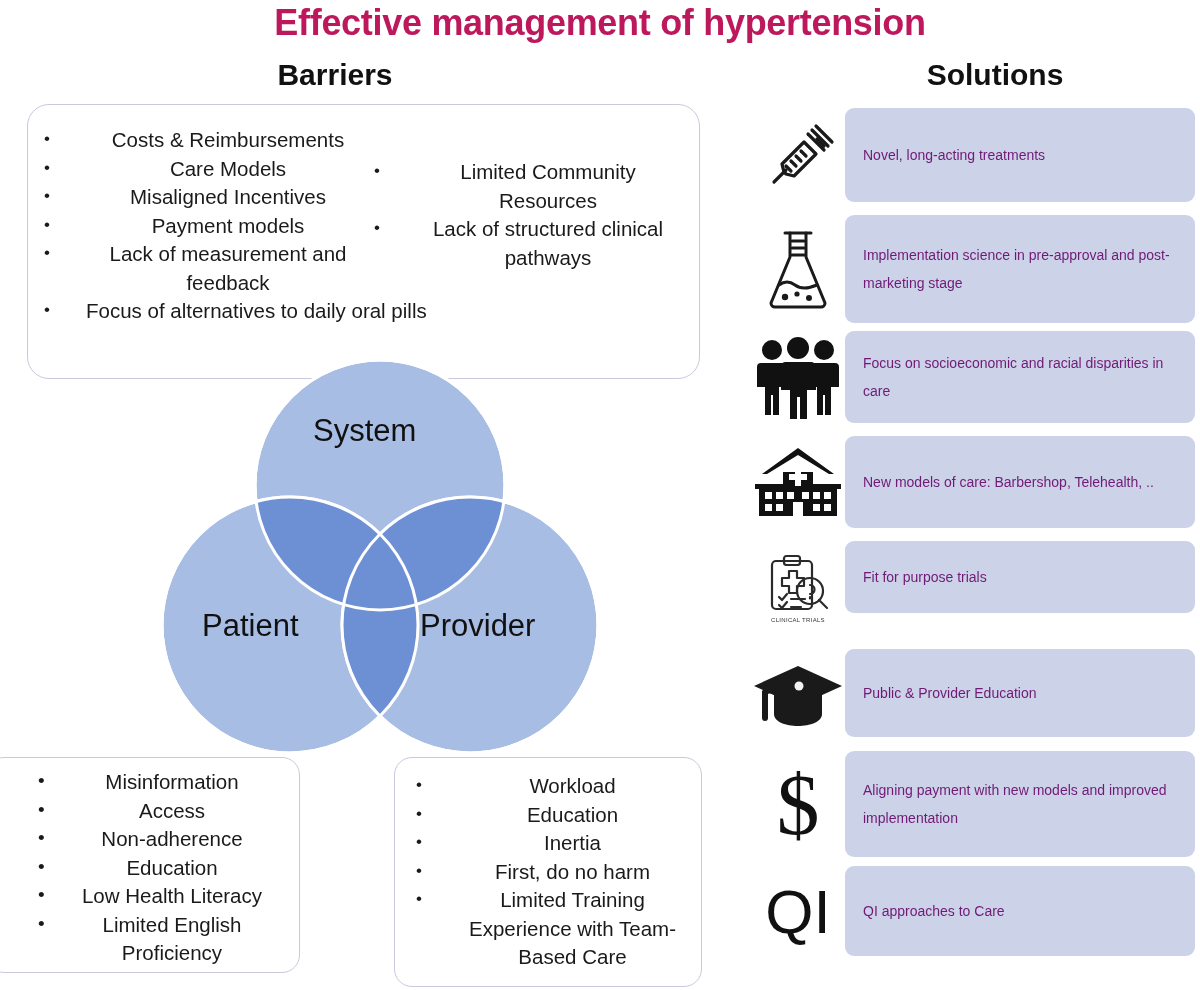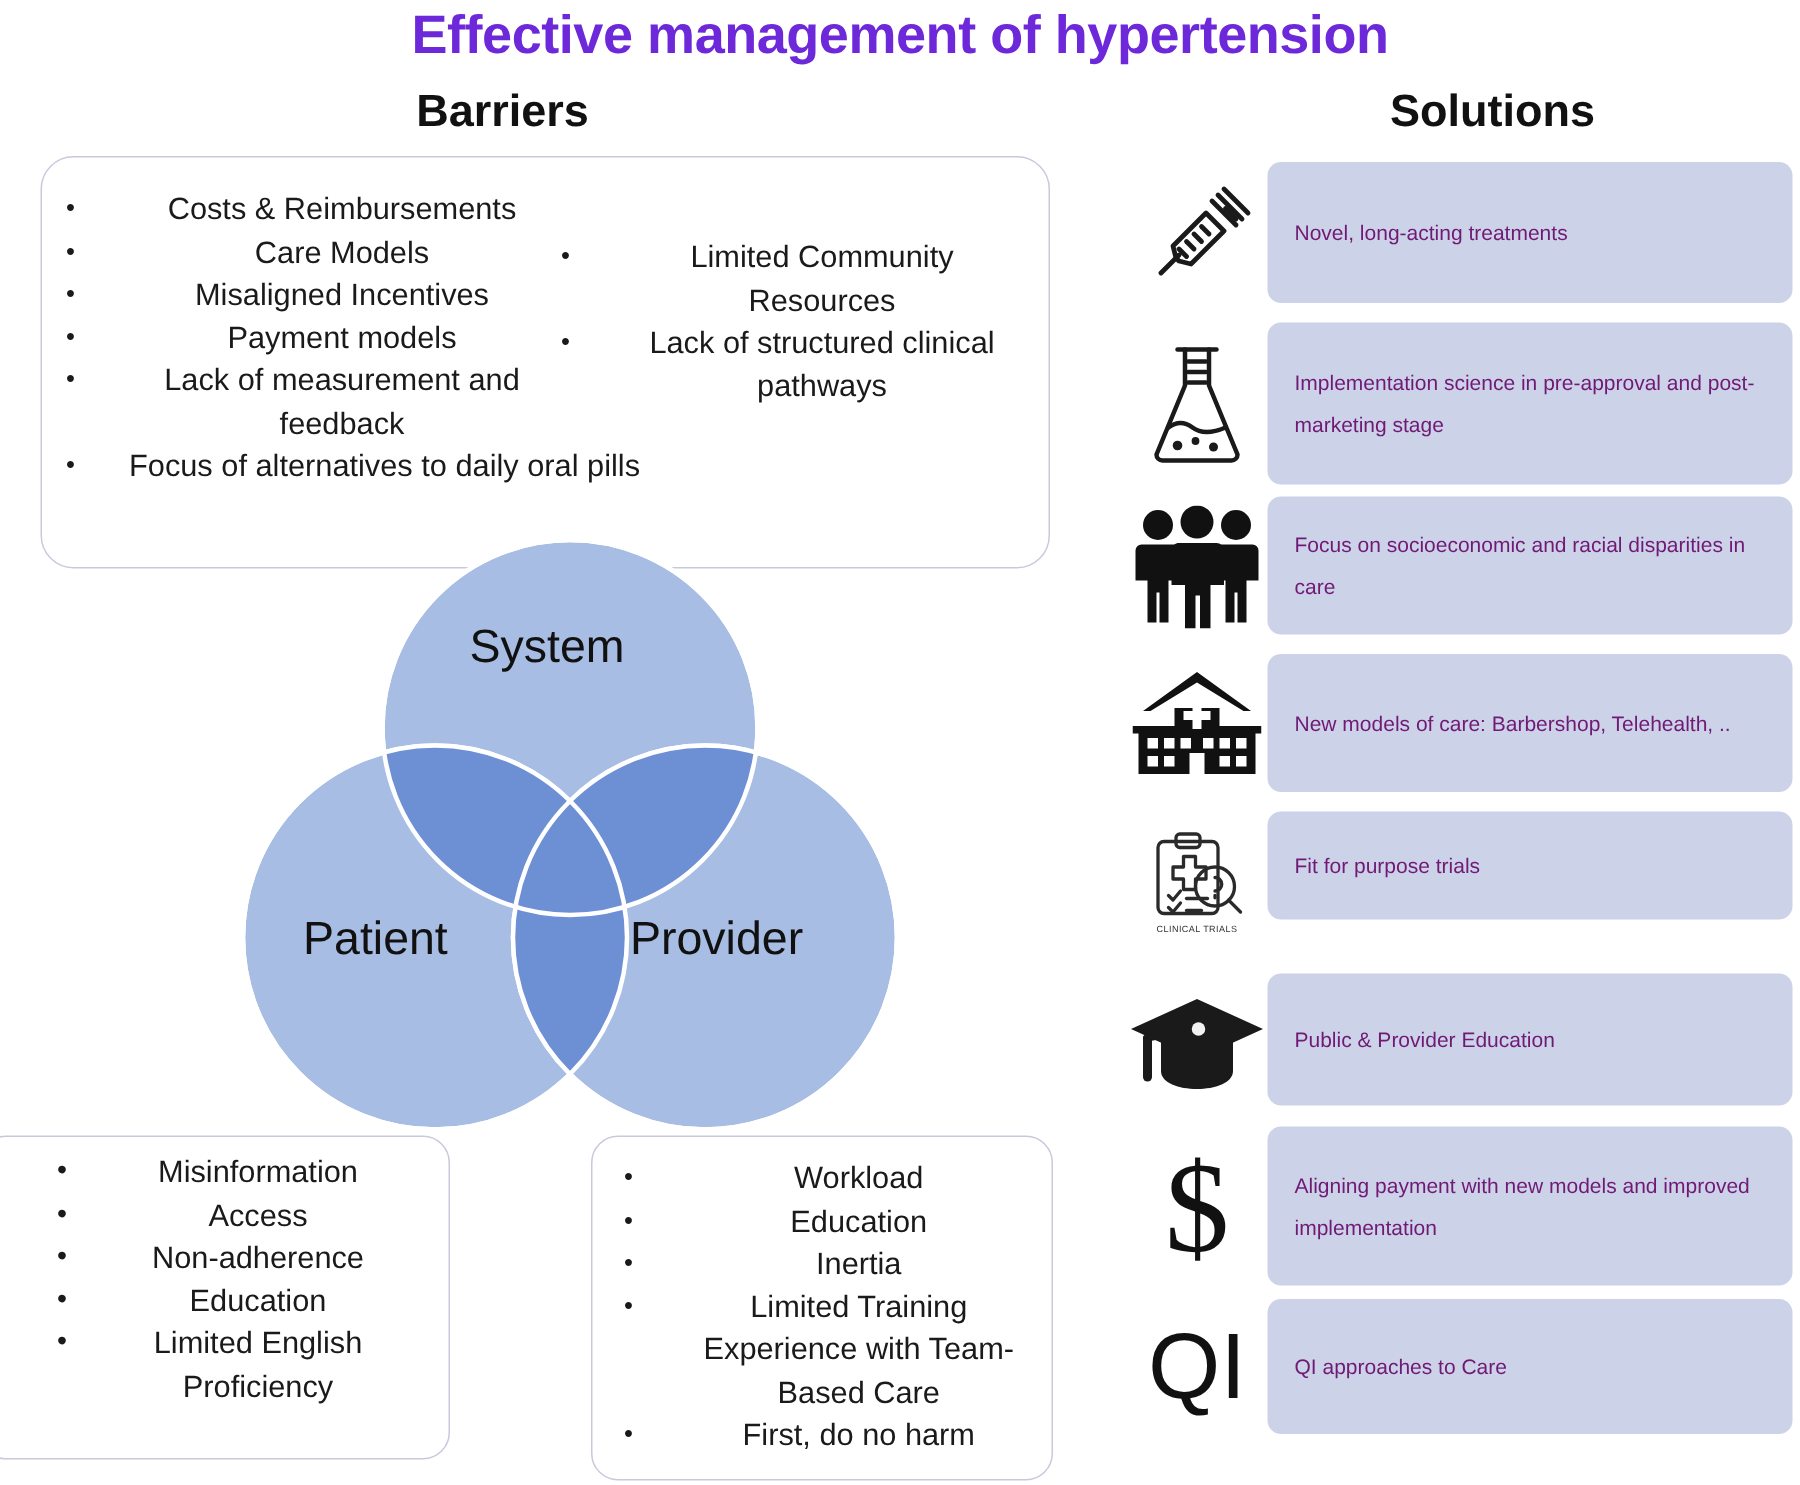--- a/index.html
+++ b/index.html
@@ -19,21 +19,21 @@
   
   #main-title {
     position: absolute;
     top: 2px;
     left: 0;
     width: 1200px;
     text-align: center;
     font-size: 36px;
     font-weight: bold;
     letter-spacing: -0.3px;
-    color: #6d28d9;
+    color: #be185d;
   }
   #barriers-heading {
     position: absolute;
     top: 58px;
     left: 175px;
     width: 320px;
     text-align: center;
     font-size: 30px;
     font-weight: bold;
     color: #111111;
@@ -222,29 +222,30 @@
 <ul id="top-col-right" class="blist wide">
   <li>Limited Community Resources</li>
   <li>Lack of structured clinical pathways</li>
 </ul>
 
 <ul id="patient-list-wrap" class="blist tight">
   <li>Misinformation</li>
   <li>Access</li>
   <li>Non-adherence</li>
   <li>Education</li>
+  <li>Low Health Literacy</li>
   <li>Limited English Proficiency</li>
 </ul>
 
 <ul id="provider-list-wrap" class="blist wide">
   <li>Workload</li>
   <li>Education</li>
   <li>Inertia</li>
+  <li>First, do no harm</li>
   <li>Limited Training Experience with Team-Based Care</li>
-  <li>First, do no harm</li>
 </ul>
 
 <div id="venn">
   <svg width="500" height="445" viewBox="0 0 500 445">
     <defs>
       <clipPath id="clipSystem">
           <circle cx="250" cy="160" r="125"></circle>
         </clipPath>
       <clipPath id="clipPatient">
           <circle cx="160" cy="300" r="128"></circle>

